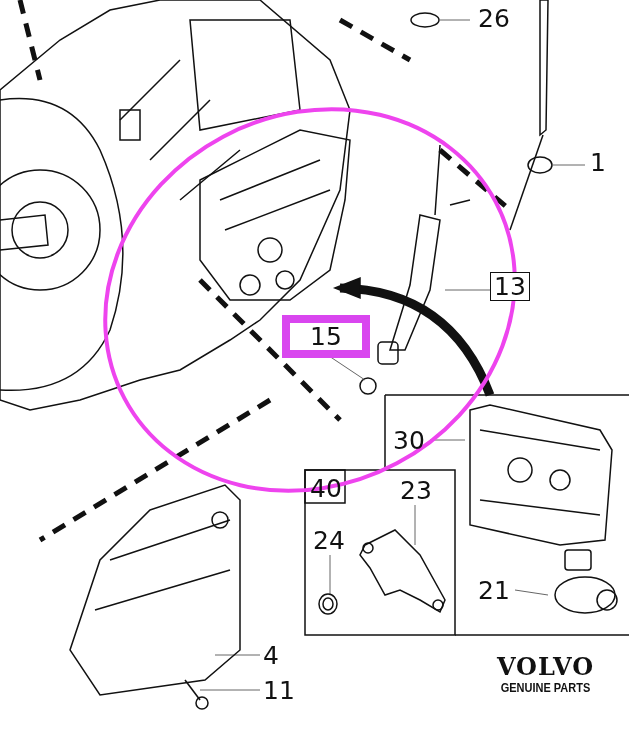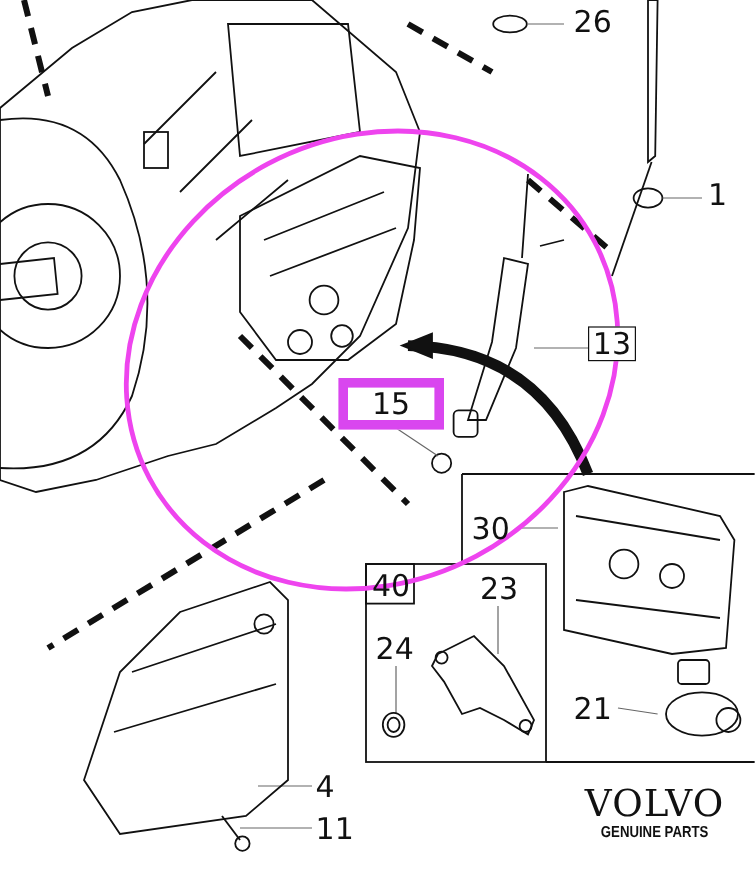--- a/index.html
+++ b/index.html
@@ -2,21 +2,21 @@
 <html><head>
 <meta charset="utf-8">
 <style>
   html,body{margin:0;padding:0;background:#fff;}
   body{width:629px;height:734px;position:relative;overflow:hidden;font-family:"DejaVu Sans",sans-serif;}
   #stage{position:absolute;left:0;top:0;width:629px;height:734px;}
   .lbl{position:absolute;font-family:"DejaVu Sans",sans-serif;font-size:25px;color:#111;line-height:1;}
   .boxlbl{border:1.5px solid #111;padding:1px 3px;background:#fff;}
   .hl{border:8px solid #d946ef;padding:1px 20px;background:#fff;}
   .brand{position:absolute;left:478px;top:655px;width:135px;text-align:center;}
-  .volvo{font-family:"DejaVu Serif",serif;font-weight:normal;font-size:31px;letter-spacing:1px;color:#111;line-height:1;}
+  .volvo{font-family:"DejaVu Serif",serif;font-weight:bold;font-size:24px;letter-spacing:1px;color:#111;line-height:1;}
   .genuine{font-family:"Liberation Sans",sans-serif;font-weight:bold;font-size:11px;color:#111;margin-top:2px;transform:scaleY(1.2);}
   .code{font-family:"DejaVu Sans",sans-serif;font-size:22px;color:#222;margin-top:6px;}
 </style>
 </head>
 <body>
 
 <div id="stage">
   <svg width="629" height="734" viewBox="0 0 629 734" style="position:absolute;left:0;top:0;">
     <g fill="none" stroke="#111" stroke-width="1.5">
 

